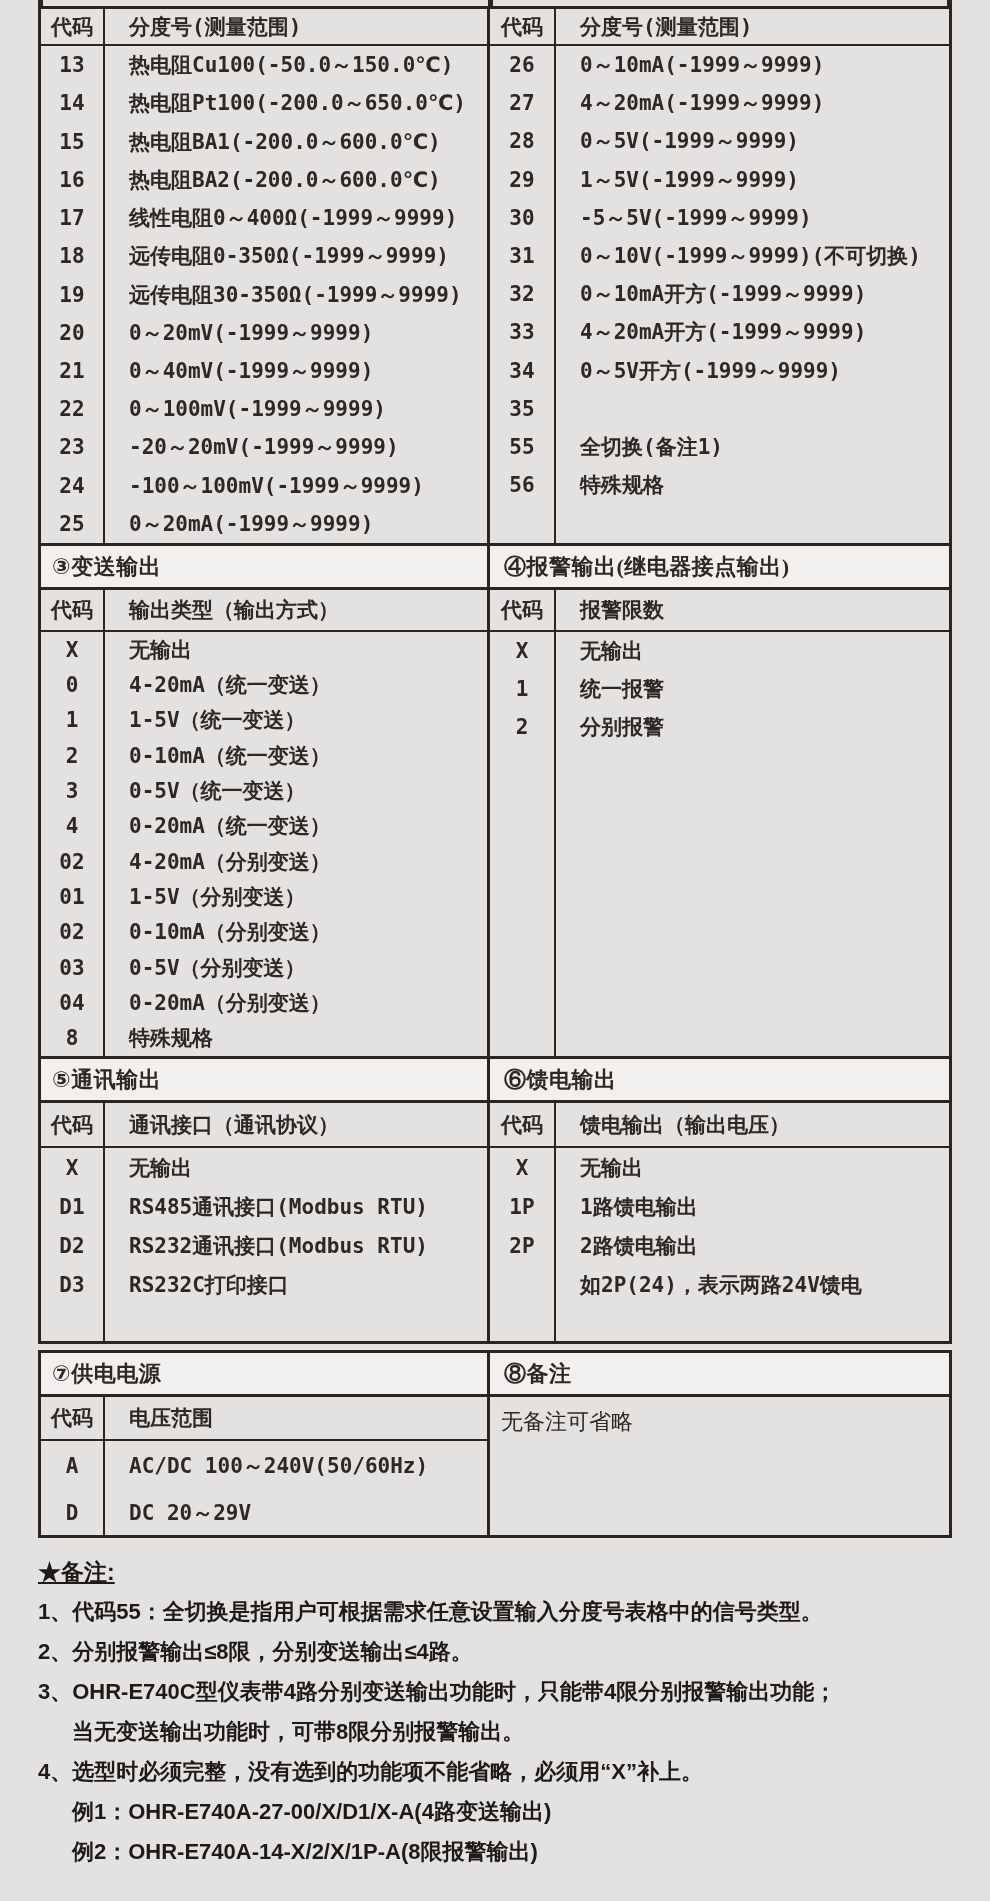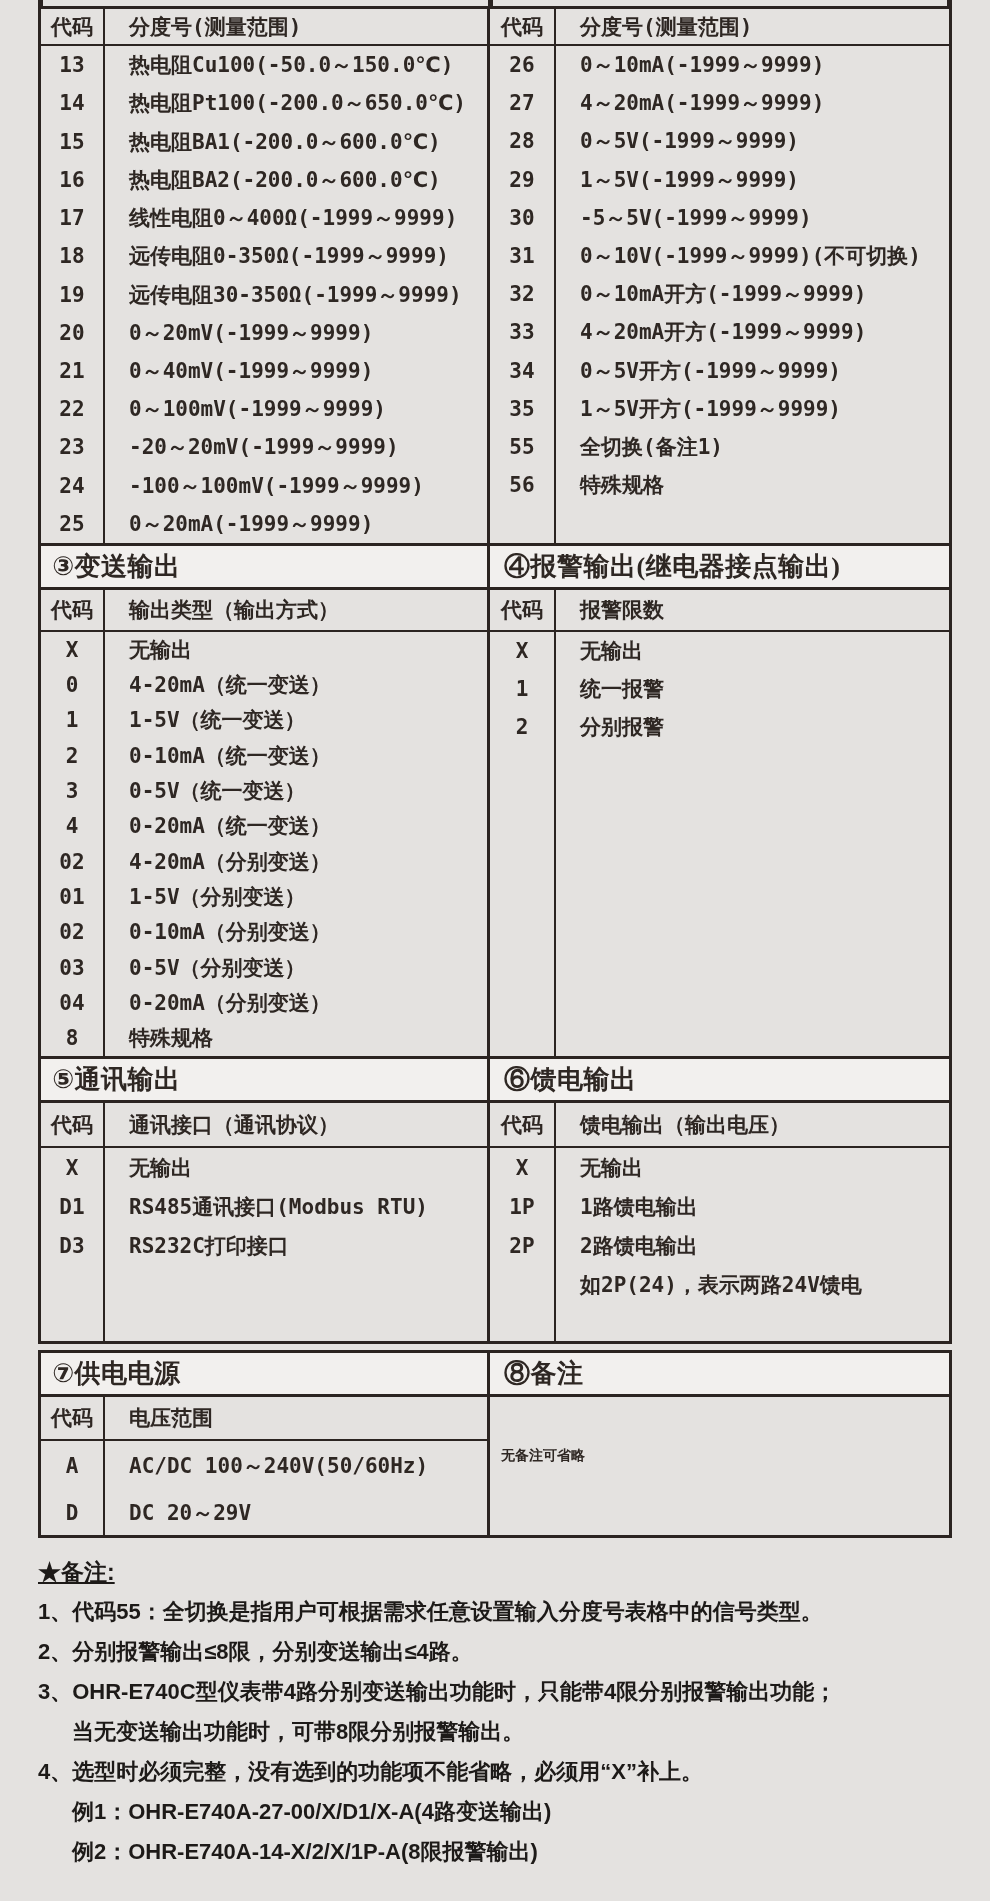--- a/index.html
+++ b/index.html
@@ -45,28 +45,28 @@
   .t2 .sub.r .row { height: 38px; }
 
   .t3 { height: 244px; }
   .t3 .hrow { height: 45px; }
   .t3 .row { height: 39px; }
 
   .t4 { height: 144px; }
   .t4 .hrow { height: 44px; }
   .t4 .row { height: 49px; }
   .t4 .row.last { flex: 1 1 auto; height: auto; }
-  .remark-cell { padding: 10px 0 0 11px; font-size: 14px; font-weight: 700; margin-top: 40px; }
+  .remark-cell { padding: 10px 0 0 11px; font-size: 22px; font-weight: 400; }
 
   
   .band { display: flex; border: 3px solid #2b2421; background: #f2f0ee; margin-top: -3px; height: 47px; }
   .band.gap { margin-top: 6px; }
   .band .bl { flex: 0 0 449px; border-right: 3px solid #2b2421; display: flex; align-items: center; padding-left: 11px; }
   .band .br { flex: 1; display: flex; align-items: center; padding-left: 14px; font-family: Liberation Serif, serif; }
-  .band .bl, .band .br { font-size: 26px; font-weight: 700; letter-spacing: 0.5px; white-space: nowrap; }
+  .band .bl, .band .br { font-size: 22px; font-weight: 700; letter-spacing: 0.5px; white-space: nowrap; }
 
   
   .notes { margin-top: 14px; font-family: "Liberation Sans", sans-serif; color: #1d1a18; }
   .notes .line { line-height: 40px; font-size: 22px; font-weight: 700; white-space: nowrap; text-decoration: underline; }
   .notes .line span { display: inline-block; text-align: center; }
   .notes .line span.ind { padding-left: 34px; }
   .notes .title-line { font-size: 23px; }
 </style>
 </head>
 <body>
@@ -179,21 +179,20 @@
               <div class="row">
               <div class="code">33</div>
               <div class="desc">4～20mA开方(-1999～9999)</div>
             </div>
               <div class="row">
               <div class="code">34</div>
               <div class="desc">0～5V开方(-1999～9999)</div>
             </div>
               <div class="row">
               <div class="code">35</div>
-              <div class="desc">1～5V开方(-1999～9999)</div>
             </div>
               <div class="row">
               <div class="code">55</div>
               <div class="desc">全切换(备注1)</div>
             </div>
               <div class="row">
               <div class="code">56</div>
               <div class="desc">特殊规格</div>
             </div>
             </div>
@@ -307,20 +306,24 @@
           <div>
               <div class="row">
               <div class="code">X</div>
               <div class="desc">无输出</div>
             </div>
               <div class="row">
               <div class="code">D1</div>
               <div class="desc">RS485通讯接口(Modbus RTU)</div>
             </div>
               <div class="row">
+              <div class="code">D2</div>
+              <div class="desc">RS232通讯接口(Modbus RTU)</div>
+            </div>
+              <div class="row">
               <div class="code">D3</div>
               <div class="desc">RS232C打印接口</div>
             </div>
             </div>
           <div class="filler"></div>
         </div>
       </div>
       <div class="sub r">
         <i class="vline"></i>
         <div class="hrow">

